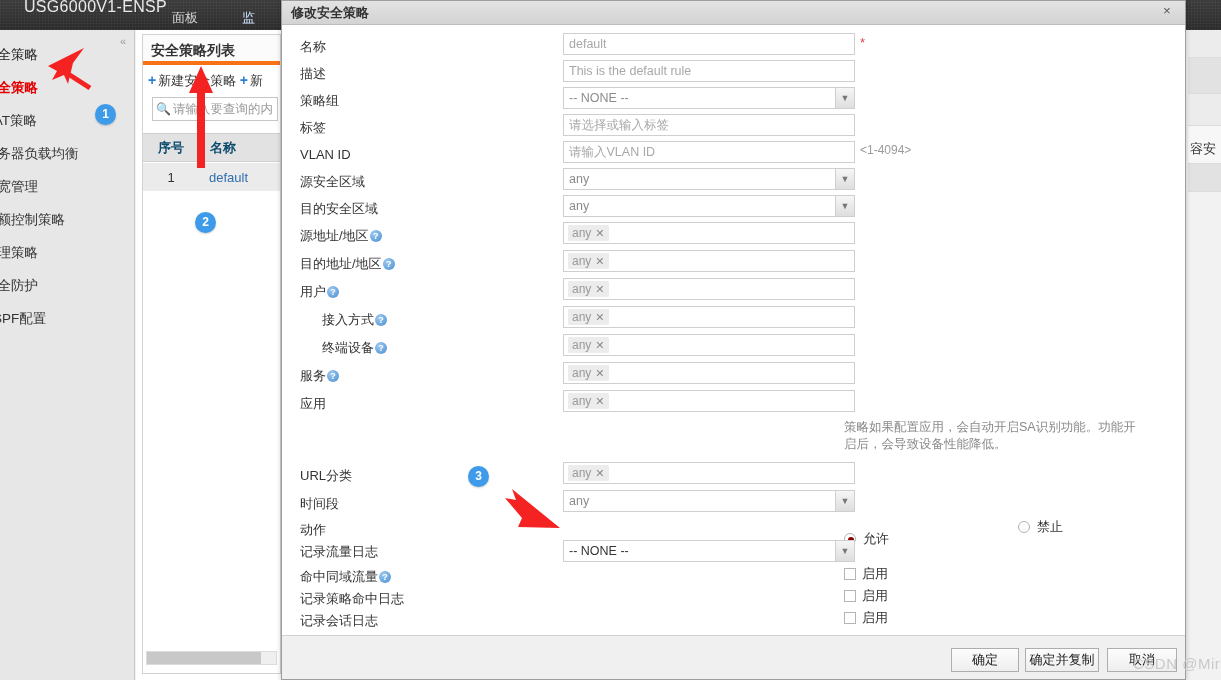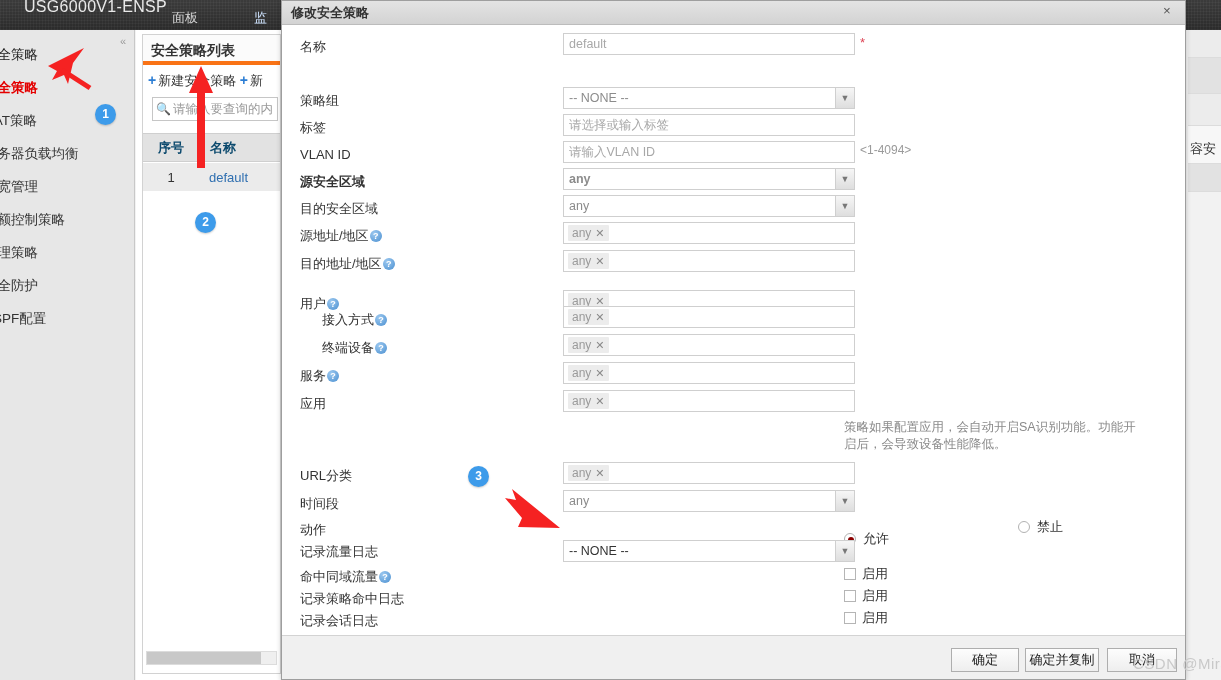--- a/index.html
+++ b/index.html
@@ -21,21 +21,21 @@
     background:
       repeating-linear-gradient(0deg, rgba(255,255,255,.035) 0 1px, rgba(0,0,0,0) 1px 3px),
       repeating-linear-gradient(90deg, rgba(255,255,255,.035) 0 1px, rgba(0,0,0,0) 1px 3px),
       linear-gradient(#3b3b3b,#2b2b2b);
   }
   .app-title {
     position:absolute; left:24px; top:-2px;
     color:#e9e9e9; font-size:16px; letter-spacing:.3px;
     white-space:nowrap;
   }
-  .topnav { position:absolute; left:172px; top:9px; display:flex; gap:56px; }
+  .topnav { position:absolute; left:172px; top:9px; display:flex; gap:44px; }
   .topnav .tab { color:#d6d6d6; font-size:13px; white-space:nowrap; }
   .topnav .tab.active { color:#cfe4ff; }
 
   
   .leftnav {
     position:absolute; left:0; top:30px; width:135px; height:650px;
     background:#e7e7e7; border-right:1px solid #c8c8c8;
   }
   .leftnav .collapse {
     position:absolute; right:4px; top:4px; width:14px; height:14px;
@@ -286,20 +286,26 @@
     <div class="dlg-body">
 
       <div class="row" style="top:7px;">
         <div class="lbl">名称</div>
         <div class="ctl">
             <div class="inp">default</div>
           </div>
         <div class="req">*</div>
       </div>
 
+      <div class="row" style="top:34px;">
+        <div class="lbl">描述</div>
+        <div class="ctl">
+            <div class="inp">This is the default rule</div>
+          </div>
+      </div>
 
       <div class="row" style="top:61px;">
         <div class="lbl">策略组</div>
         <div class="ctl">
             <div class="sel"><span>-- NONE --</span><span class="arrow">▼</span></div>
           </div>
       </div>
 
       <div class="row" style="top:88px;">
         <div class="lbl">标签</div>
@@ -309,21 +315,21 @@
       </div>
 
       <div class="row" style="top:115px;">
         <div class="lbl">VLAN ID</div>
         <div class="ctl">
             <div class="inp">请输入VLAN ID</div>
           </div>
         <div class="hintinline">&lt;1-4094&gt;</div>
       </div>
 
-      <div class="row" style="top:142px;font-weight:bold;">
+      <div class="row" style="top:142px;">
         <div class="lbl">源安全区域</div>
         <div class="ctl">
             <div class="sel"><span>any</span><span class="arrow">▼</span></div>
           </div>
       </div>
 
       <div class="row" style="top:169px;">
         <div class="lbl">目的安全区域</div>
         <div class="ctl">
             <div class="sel"><span>any</span><span class="arrow">▼</span></div>
@@ -337,21 +343,21 @@
           </div>
       </div>
 
       <div class="row" style="top:224px;">
         <div class="lbl"><span>目的地址/地区</span><span class="help">?</span></div>
         <div class="ctl">
             <div class="tagbox"><span class="tag"><span>any</span><span class="x">✕</span></span></div>
           </div>
       </div>
 
-      <div class="row" style="top:264px;">
+      <div class="row" style="top:252px;">
         <div class="lbl"><span>用户</span><span class="help">?</span></div>
         <div class="ctl">
             <div class="tagbox"><span class="tag"><span>any</span><span class="x">✕</span></span></div>
           </div>
       </div>
 
       <div class="row" style="top:280px;">
         <div class="lbl indent"><span>接入方式</span><span class="help">?</span></div>
         <div class="ctl">
             <div class="tagbox"><span class="tag"><span>any</span><span class="x">✕</span></span></div>

